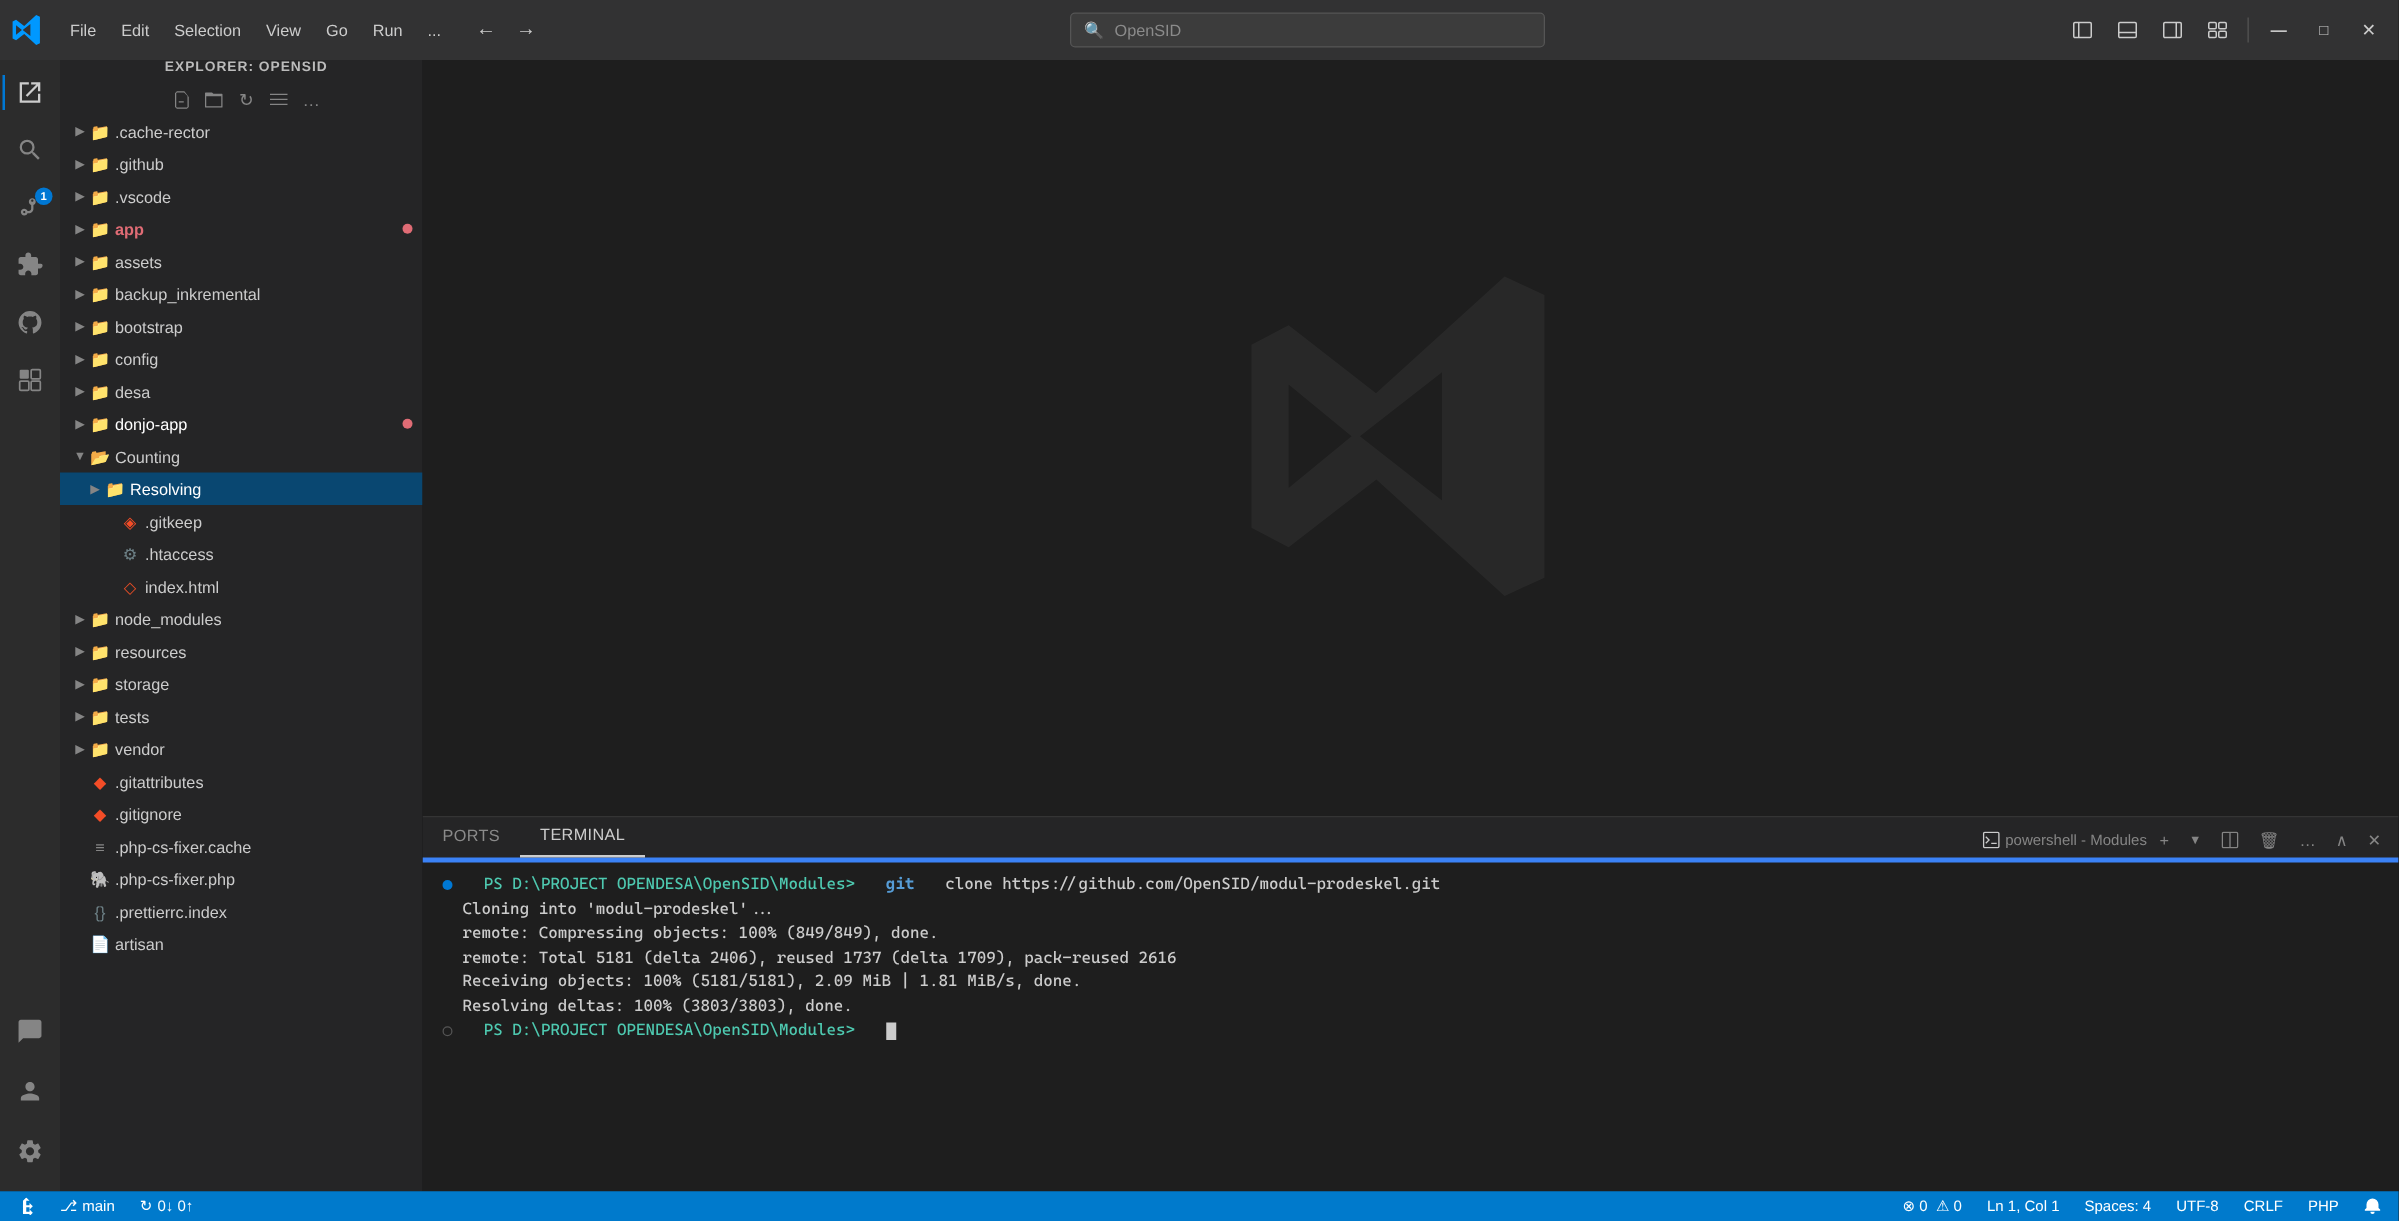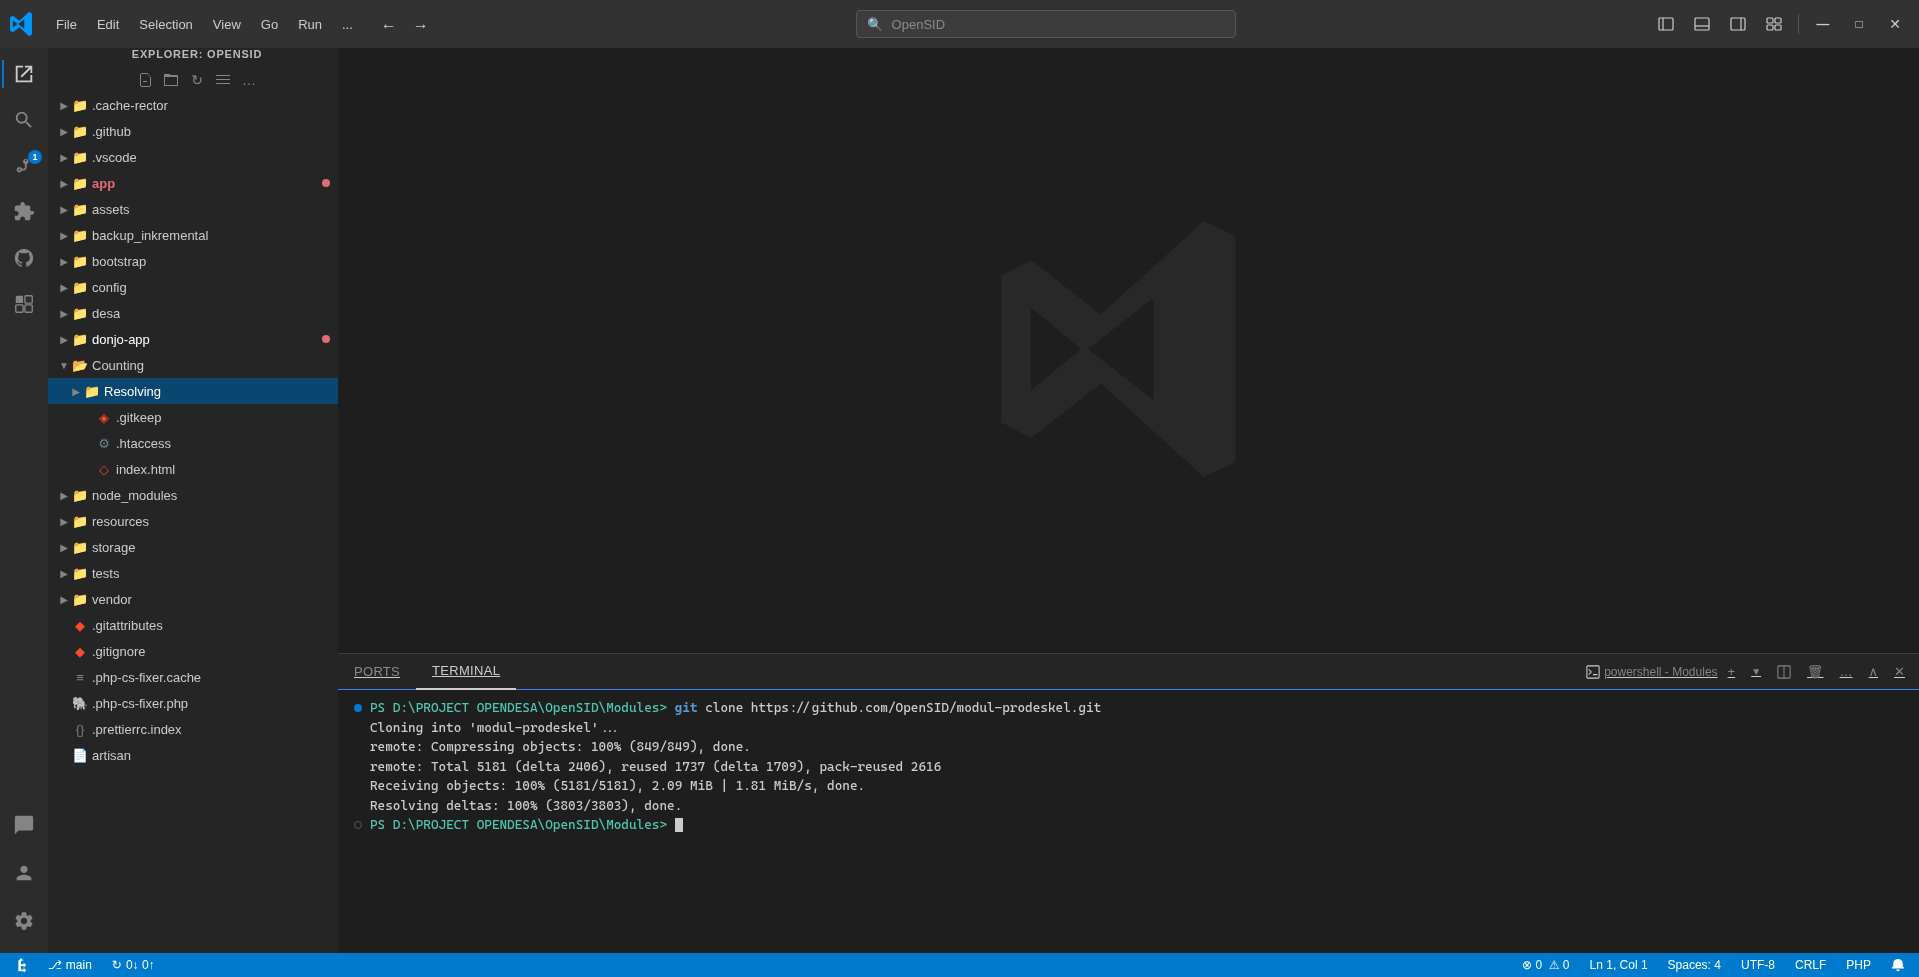--- a/index.html
+++ b/index.html
@@ -297,25 +297,24 @@
       background: #1e1e1e;
       display: flex;
       flex-direction: column;
       border-top: 1px solid #3c3c3c;
       flex-shrink: 0;
     }
     .panel-tabs {
       height: 36px;
       background: #252526;
       display: flex;
-      align-items: center;
+      align-items: flex-end;
       padding: 0 0px;
-      border-bottom: 1px solid #3b82f6;
-      flex-shrink: 0;
-      text-decoration: underline;
+      border-bottom: 4px solid #3b82f6;
+      flex-shrink: 0;
     }
     .panel-tab {
       height: 36px;
       padding: 0 16px;
       display: flex;
       align-items: center;
       font-size: 13px;
       color: #8a8a8a;
       cursor: pointer;
       letter-spacing: 0.3px;
@@ -352,21 +351,21 @@
       overflow-y: auto;
       font-family: 'Cascadia Code', 'Consolas', monospace;
       font-size: 13px;
       line-height: 1.5;
     }
     .terminal-body::-webkit-scrollbar { width: 6px; }
     .terminal-body::-webkit-scrollbar-thumb { background: #424242; border-radius: 3px; }
     .terminal-line {
       display: flex;
       align-items: center;
-      gap: 0;
+      gap: 17px;
       flex-wrap: wrap;
     }
     .term-prompt-dot {
       width: 8px;
       height: 8px;
       border-radius: 50%;
       background: #0078d4;
       margin-right: 8px;
       flex-shrink: 0;
       align-self: center;

